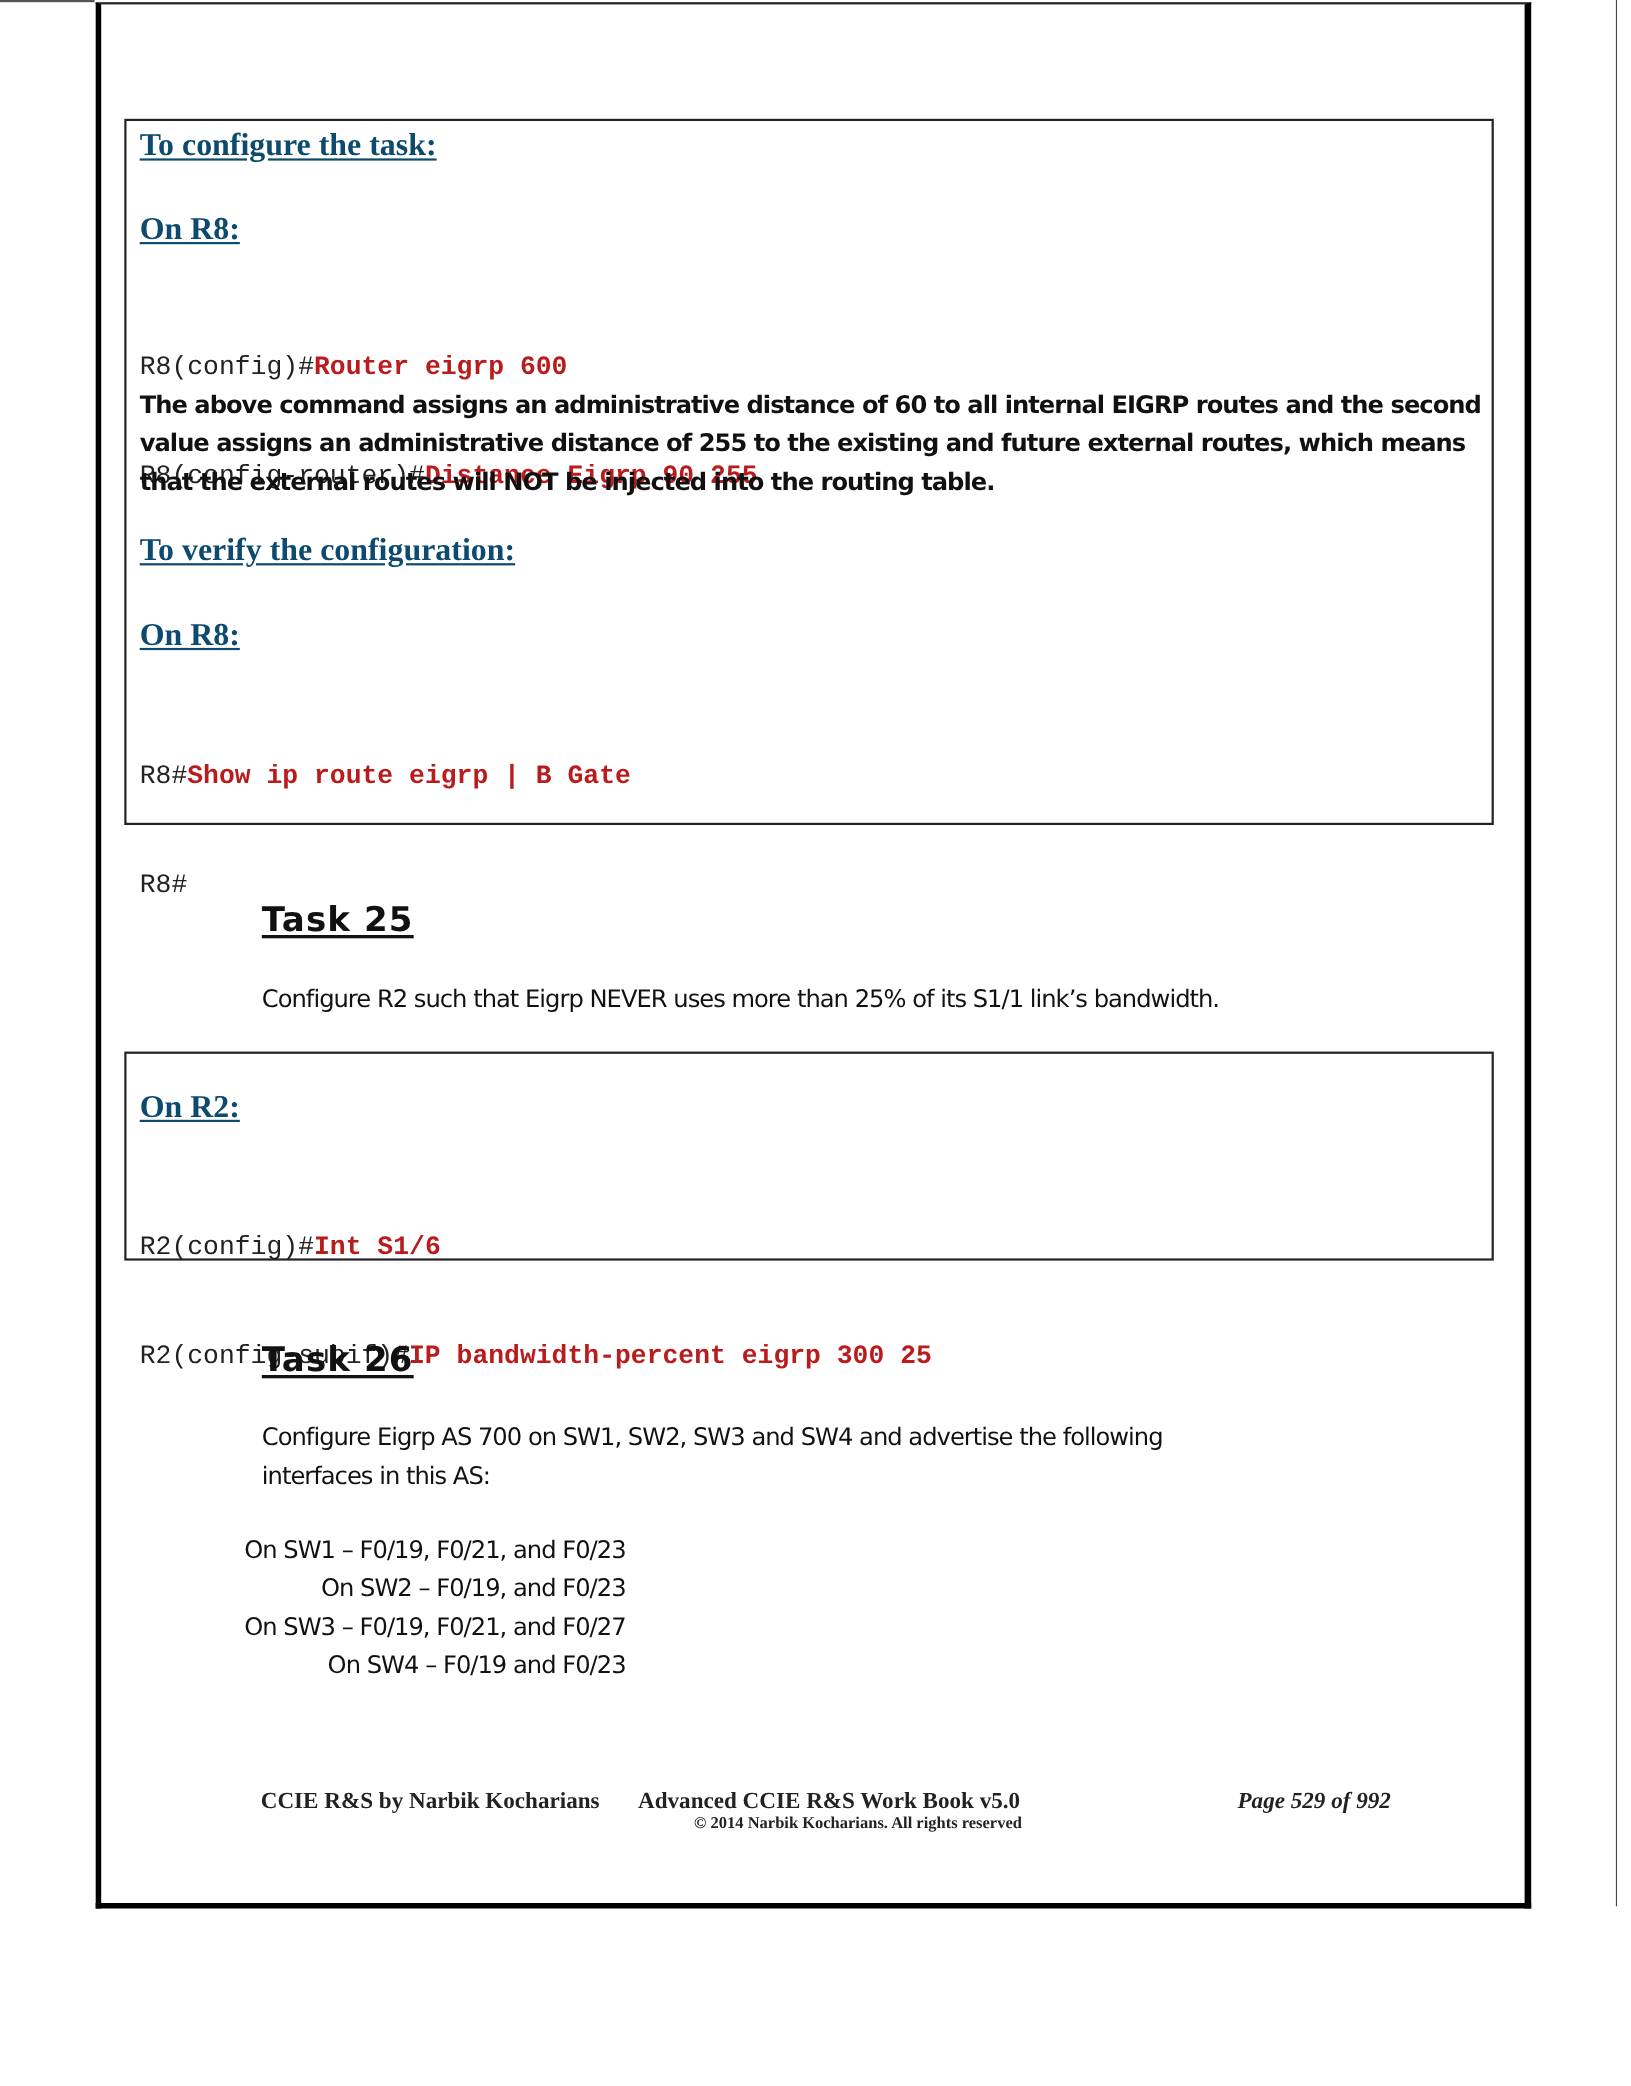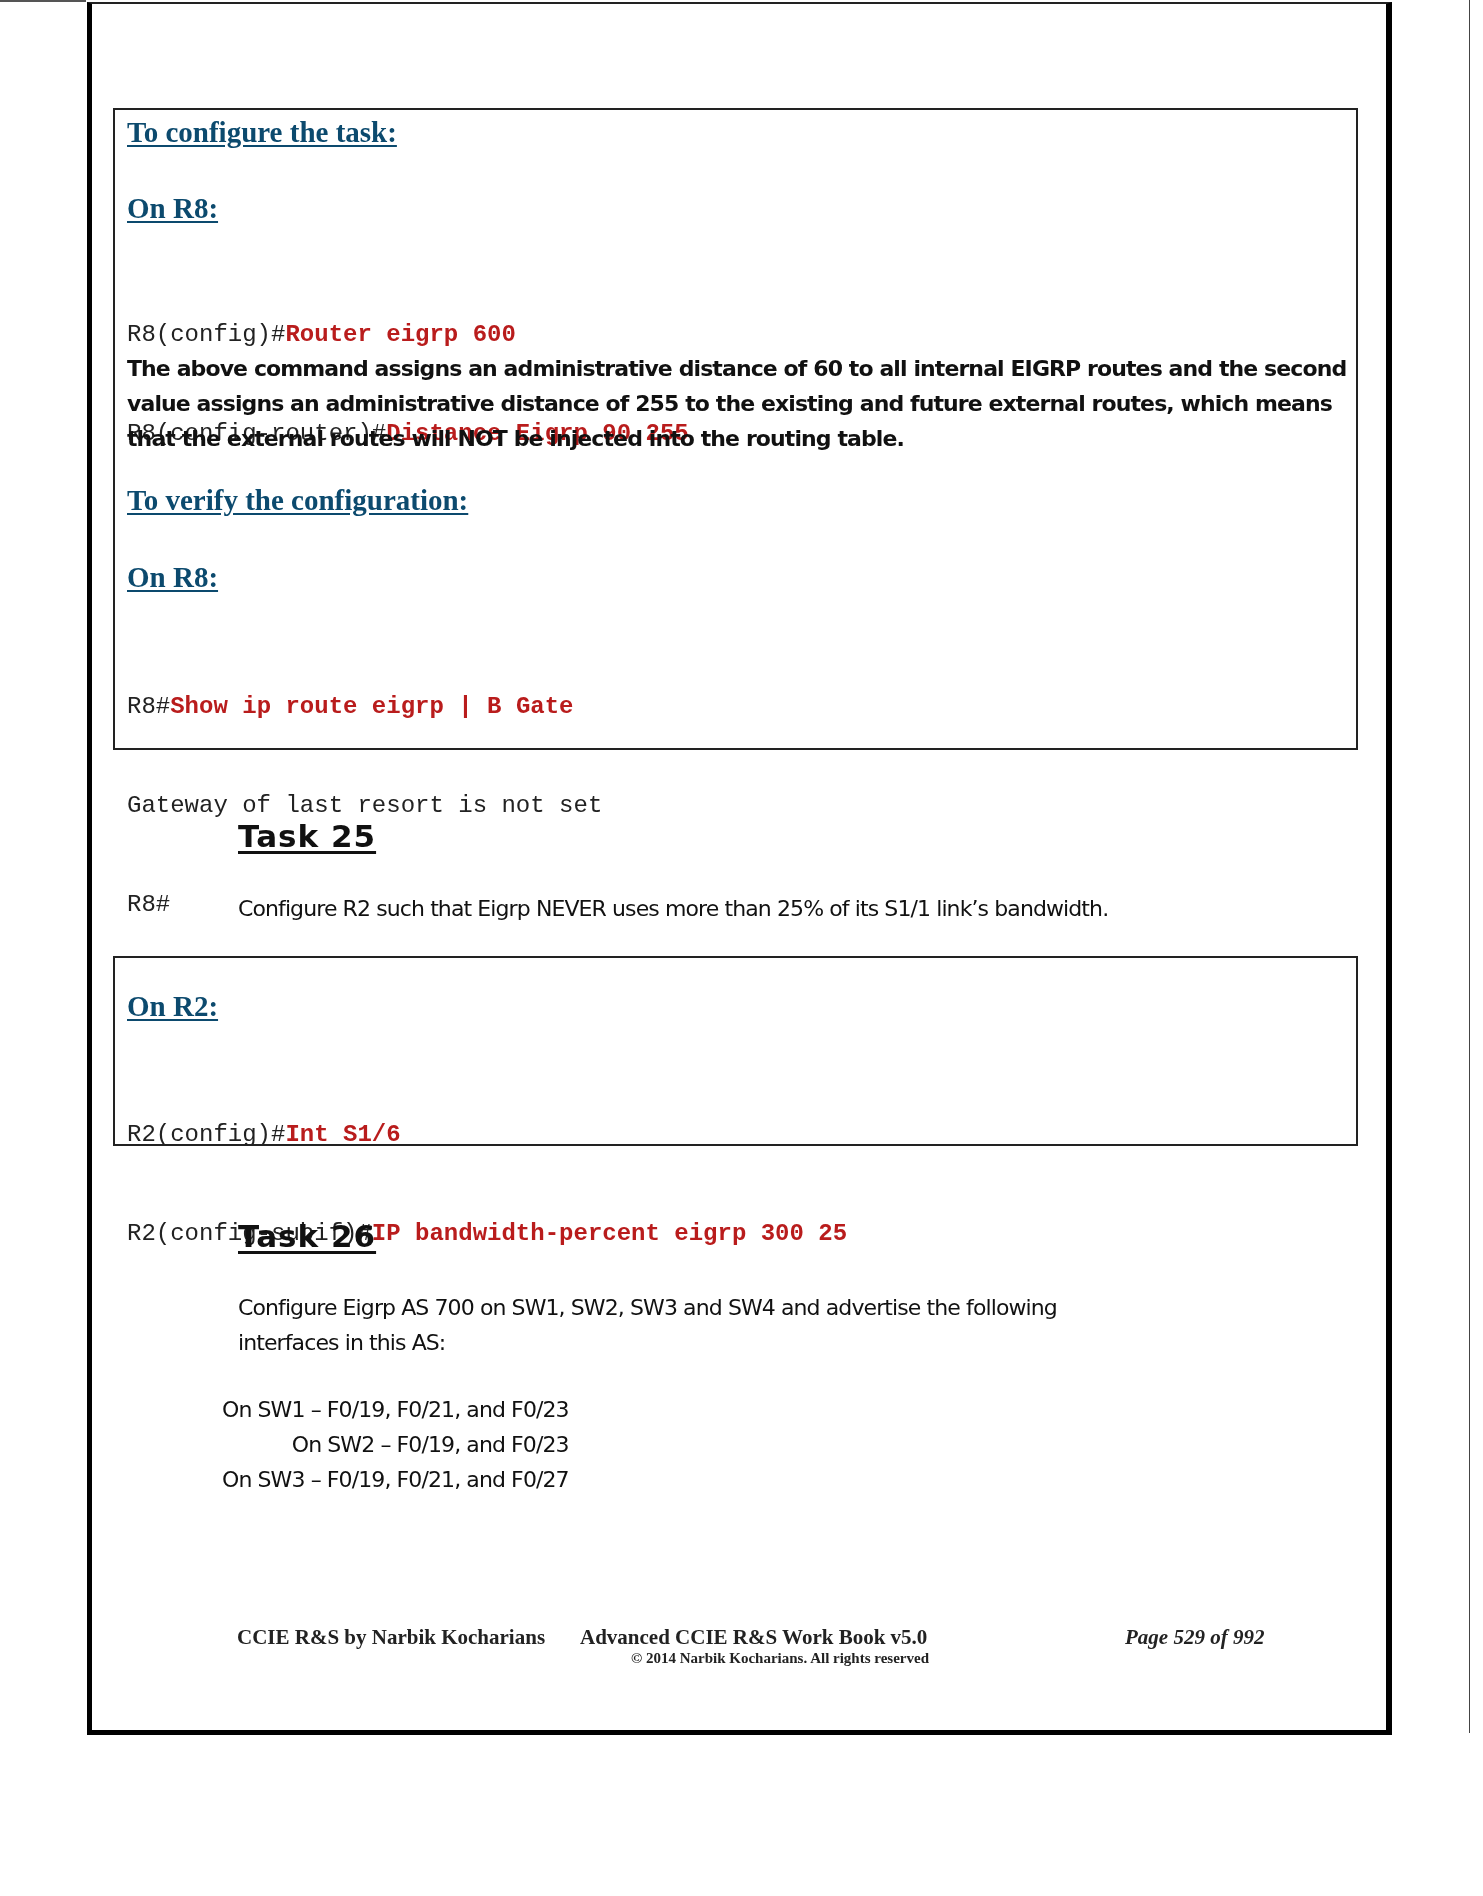--- a/index.html
+++ b/index.html
@@ -53,21 +53,20 @@
   <div><span>R8(config-router)#</span><b>Distance Eigrp 90 255</b></div>
 </div>
 
 <div class="body-text bold" style="left:127px; top:351px; width:1225px;">The above command assigns an administrative distance of 60 to all internal EIGRP routes and the second value assigns an administrative distance of 255 to the existing and future external routes, which means that the external routes will NOT be injected into the routing table.</div>
 
 <div class="heading" style="left:127px; top:484px;">To verify the configuration:</div>
 <div class="heading" style="left:127px; top:561px;">On R8:</div>
 
 <div class="code" style="left:127px; top:624px;">
   <div><span>R8#</span><b>Show ip route eigrp | B Gate</b></div>
-  <div><span>Gateway of last resort is not set</span></div>
   <div><span>R8#</span></div>
 </div>
 
 <div class="task-title" style="left:238px; top:818px;">Task 25</div>
 <div class="body-text" style="left:238px; top:891px;">Configure R2 such that Eigrp NEVER uses more than 25% of its S1/1 link’s bandwidth.</div>
 
 <div class="box" id="box2"></div>
 <div class="heading" style="left:127px; top:990px;">On R2:</div>
 <div class="code" style="left:127px; top:1052px;">
   <div><span>R2(config)#</span><b>Int S1/6</b></div>
@@ -76,20 +75,21 @@
 
 <div class="task-title" style="left:238px; top:1218px;">Task 26</div>
 <div class="body-text" style="left:238px; top:1290px;">
   <div>Configure Eigrp AS 700 on SW1, SW2, SW3 and SW4 and advertise the following</div>
   <div>interfaces in this AS:</div>
 </div>
 <div class="body-text" style="left:222px; top:1392px;text-align:right;">
   <div>On SW1 – F0/19, F0/21, and F0/23</div>
   <div>On SW2 – F0/19, and F0/23</div>
   <div>On SW3 – F0/19, F0/21, and F0/27</div>
+  <div>On SW4 – F0/19 and F0/23</div>
 </div>
 
 <div class="footer" style="left:197px; top:1625px;margin-left:40px;">CCIE R&amp;S by Narbik Kocharians</div>
 <div class="footer" style="left:580px; top:1625px; width:400px;">
   <div>Advanced CCIE R&amp;S Work Book v5.0</div>
   <small>© 2014 Narbik Kocharians. All rights reserved</small>
 </div>
 <div class="footer italic" style="left:1125px; top:1625px;">Page 529 of 992</div>
 
 </body></html>

